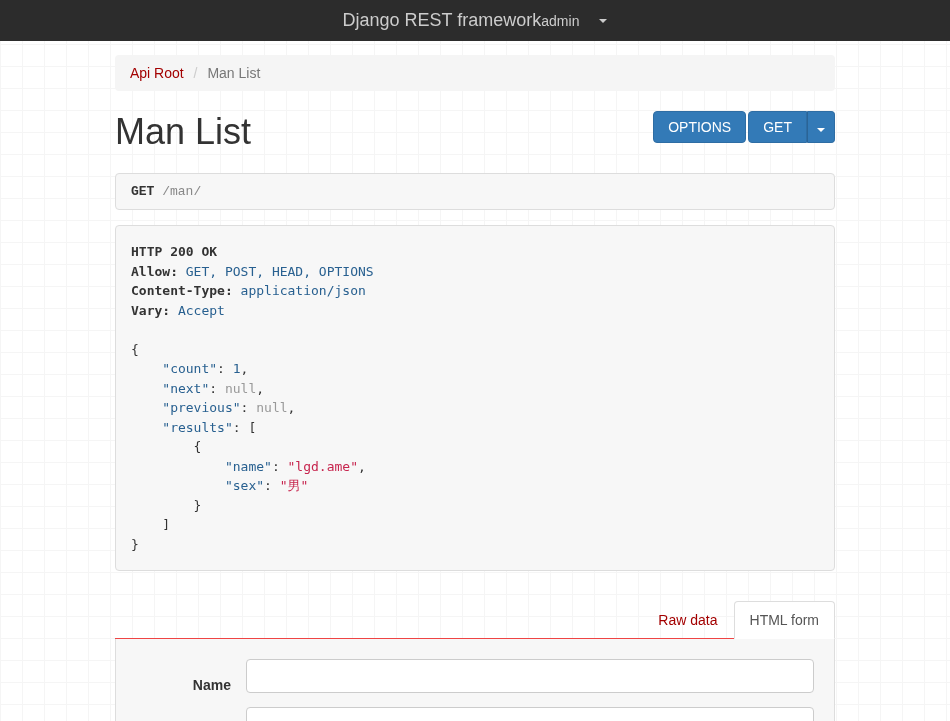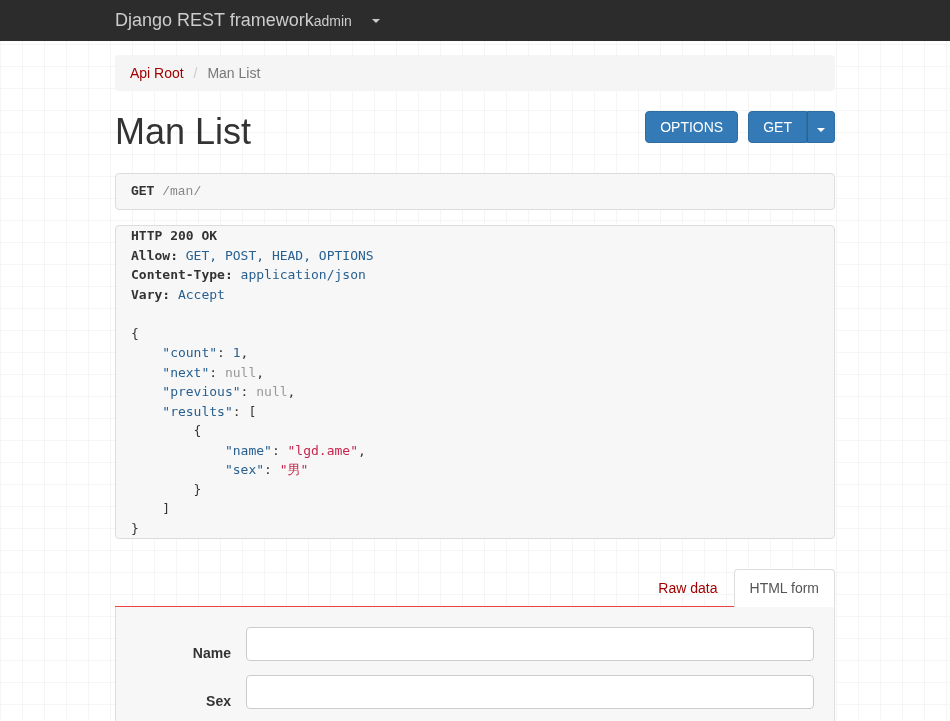--- a/index.html
+++ b/index.html
@@ -18,21 +18,21 @@
   color: #999;
   height: 41px;
   display: flex;
   align-items: center;
   padding: 0 15px;
 }
 .navbar-inner {
   width: 720px;
   margin: 0 auto;
   display: flex;
-  justify-content: flex-start;
+  justify-content: center;
   align-items: center;
 }
 .navbar-brand {
   color: #ccc;
   font-size: 18px;
 }
 .navbar-user {
   color: #ccc;
   font-size: 14px;
   display: flex;
@@ -67,21 +67,21 @@
   display: flex;
   justify-content: space-between;
   align-items: flex-start;
   margin-bottom: 20px;
 }
 .page-title {
   font-size: 36px;
   font-weight: 400;
   color: #333;
 }
-.btn-group { display: flex; gap: 10px; padding-left: 12px; }
+.btn-group { display: flex; gap: 2px; padding-left: 12px; }
 .btn {
   background: #337ab7;
   color: #fff;
   border: 1px solid #2e6da4;
   padding: 7px 14px;
   font-size: 14px;
   border-radius: 4px;
   cursor: pointer;
   font-family: inherit;
 }
@@ -107,21 +107,21 @@
 }
 .panel-req {
   padding: 10px 15px;
   font-family: Liberation Mono, monospace;
   font-size: 13px;
   color: #333;
 }
 .panel-req .method { color: #333; font-weight: bold; }
 .panel-req .path { color: #888; }
 .panel-resp {
-  padding: 0 15px;
+  padding: 16px 15px;
   font-family: Consolas, Menlo, monospace;
   font-size: 13px;
   line-height: 1.5;
 }
 .panel-resp b { font-weight: bold; }
 .panel-resp .hval { color: #286090; }
 .panel-resp .jkey { color: #286090; }
 .panel-resp .jstr { color: #c7254e; }
 .panel-resp .jnum { color: #286090; }
 .panel-resp .jnull { color: #999; }

